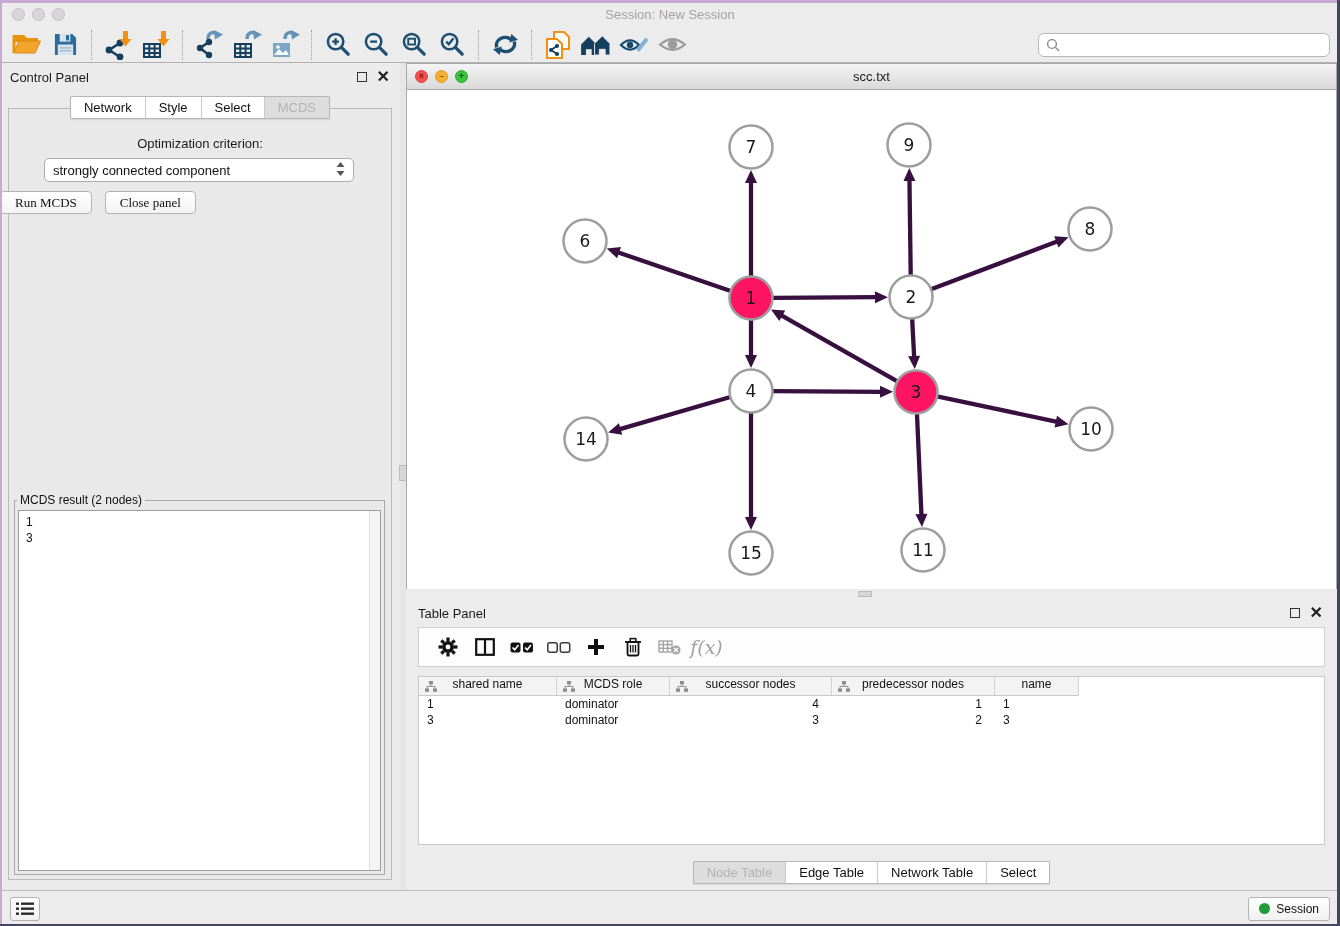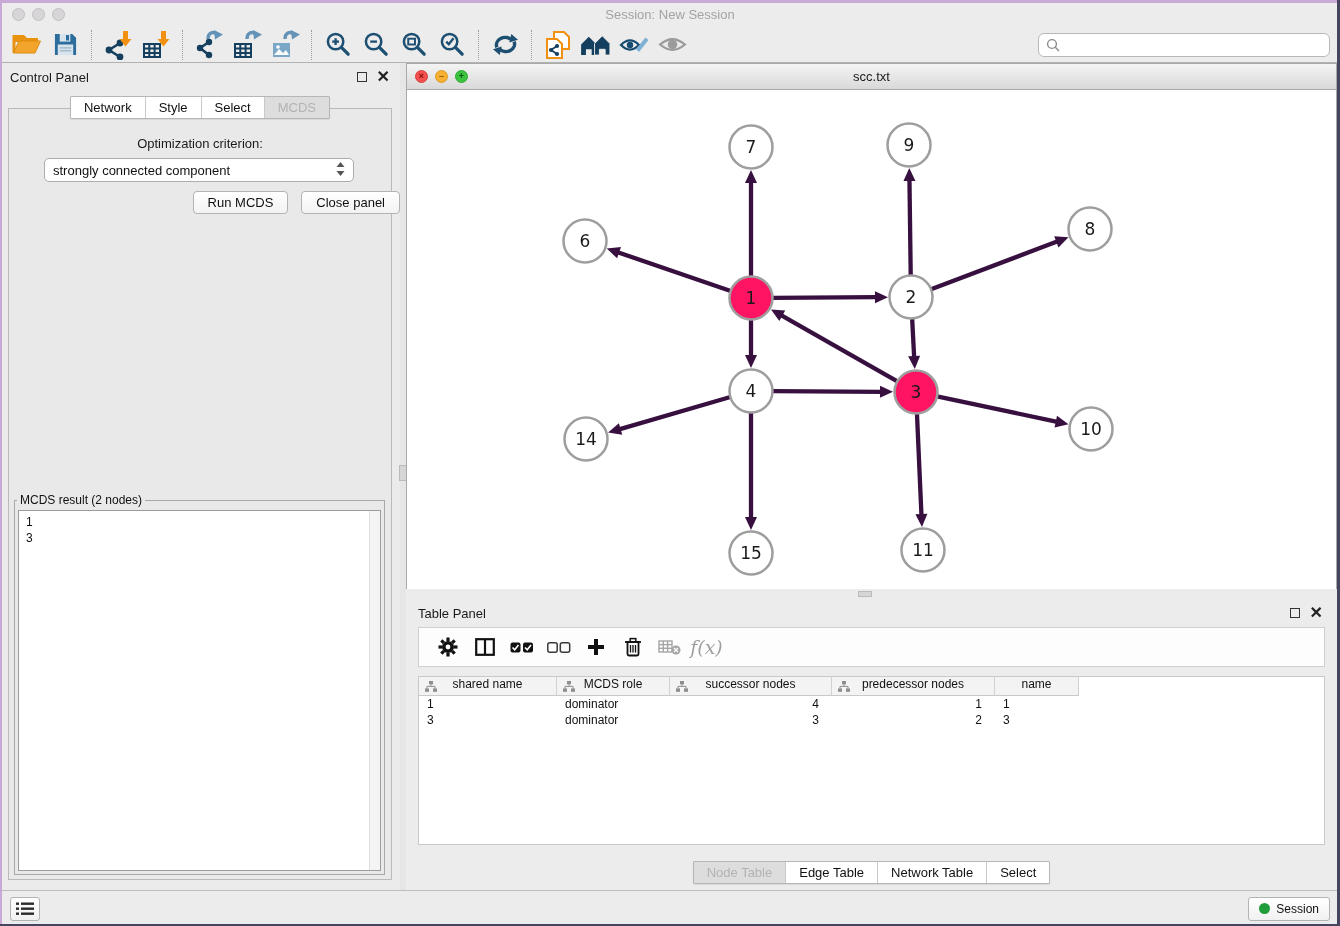--- a/index.html
+++ b/index.html
@@ -33,21 +33,21 @@
   .close-icon { font-size:16px; font-weight:700; color:#222; line-height:10px; }
   #cp-body { position:absolute; left:8px; right:8px; top:45px; bottom:10px; border:1px solid #bababa; background:#e9e9e9; }
   .seg { display:flex; border:1px solid #b6b6b6; border-radius:1px; overflow:hidden; background:#fff; box-shadow:0 1px 1px rgba(0,0,0,.08); }
   .segment { padding:3px 13px; font-size:13px; color:#111; background:#fff; border-left:1px solid #c9c9c9; white-space:nowrap; }
   .segment:first-child { border-left:none; }
   .segment.active-dim { background:#dddddd; color:#b3b3b3; }
   #cp-tabs-wrap { position:absolute; left:0; right:0; top:33px; display:flex; justify-content:center; z-index:5; }
   #opt-label { position:absolute; left:0; right:0; top:73px; text-align:center; font-size:13px; color:#1a1a1a; }
   #opt-select { position:absolute; left:44px; top:95px; width:310px; height:24px; background:#fff; border:1px solid #adadad; border-radius:5px; display:flex; align-items:center; padding:0 8px; font-size:13px; color:#111; }
   #opt-select .stepper { margin-left:auto; }
-  #btn-row { position:absolute; left:0; right:0; top:128px; display:flex; justify-content:flex-end; gap:13px; }
+  #btn-row { position:absolute; left:0; right:0; top:128px; display:flex; justify-content:flex-start; gap:13px;font-family:Liberation Serif, serif; }
   .mac-btn { height:23px; padding:0 14px; font-size:13px; color:#111; background:linear-gradient(#ffffff,#f3f3f3); border:1px solid #b3b3b3; border-radius:4px; display:flex; align-items:center; }
   #mcds-fieldset { position:absolute; left:14px; top:430px; width:371px; height:382px; border:1px solid #a8a8a8; }
   #mcds-fieldset legend { font-size:12px; color:#111; padding:0 3px; margin-left:2px; }
   #mcds-textarea { position:absolute; left:3px; right:3px; top:3px; bottom:3px; background:#fff; border:1px solid #9c9c9c; font-size:12px; color:#111; padding:3px 0 0 7px; line-height:16px; }
   #mcds-scroll { position:absolute; right:0; top:0; bottom:0; width:11px; background:#f4f4f4; border-left:1px solid #ddd; }
 
   
   #v-splitter { left:400px; top:63px; width:6px; height:827px; background:#e6e6e6; }
   #v-handle { position:absolute; left:-1px; top:402px; width:8px; height:16px; background:#d6d6d6; border:1px solid #bbb; }
   #h-splitter { left:406px; top:589px; width:931px; height:10px; background:#ececec; }

